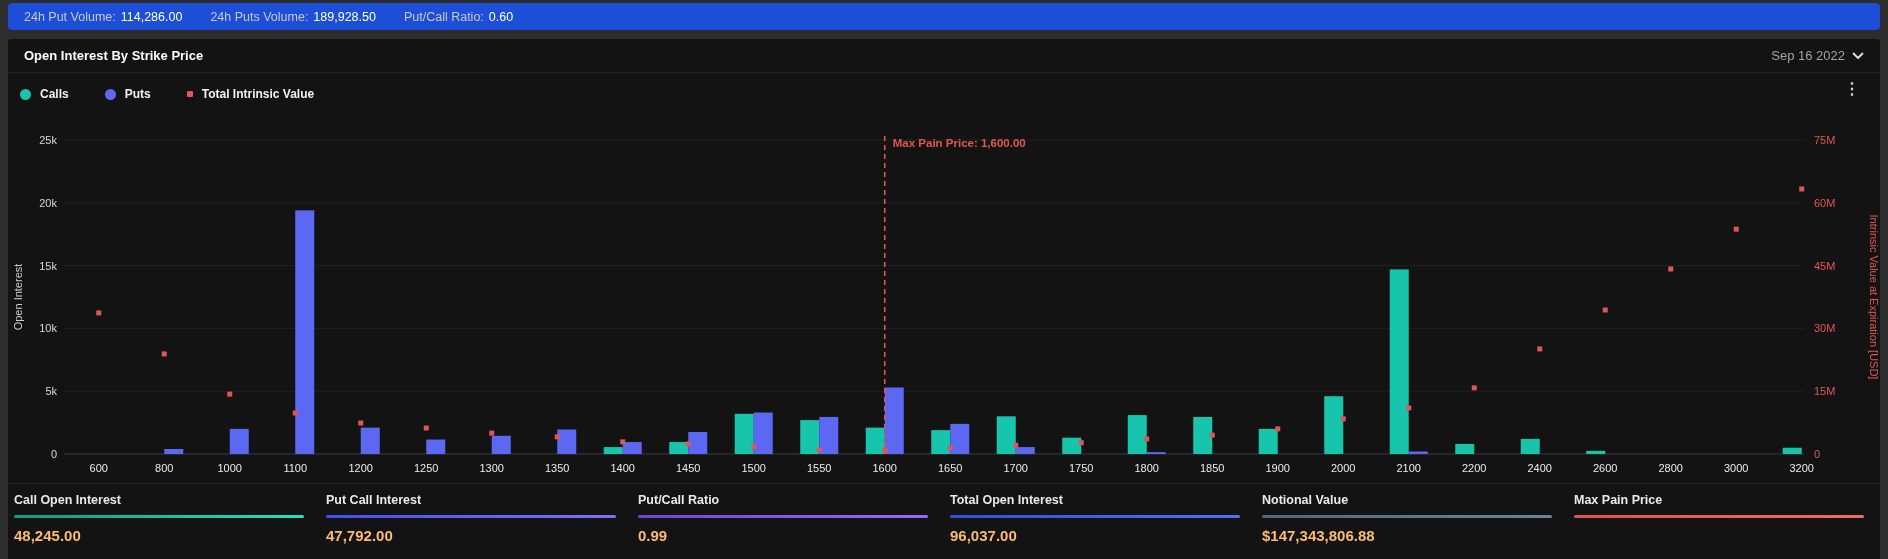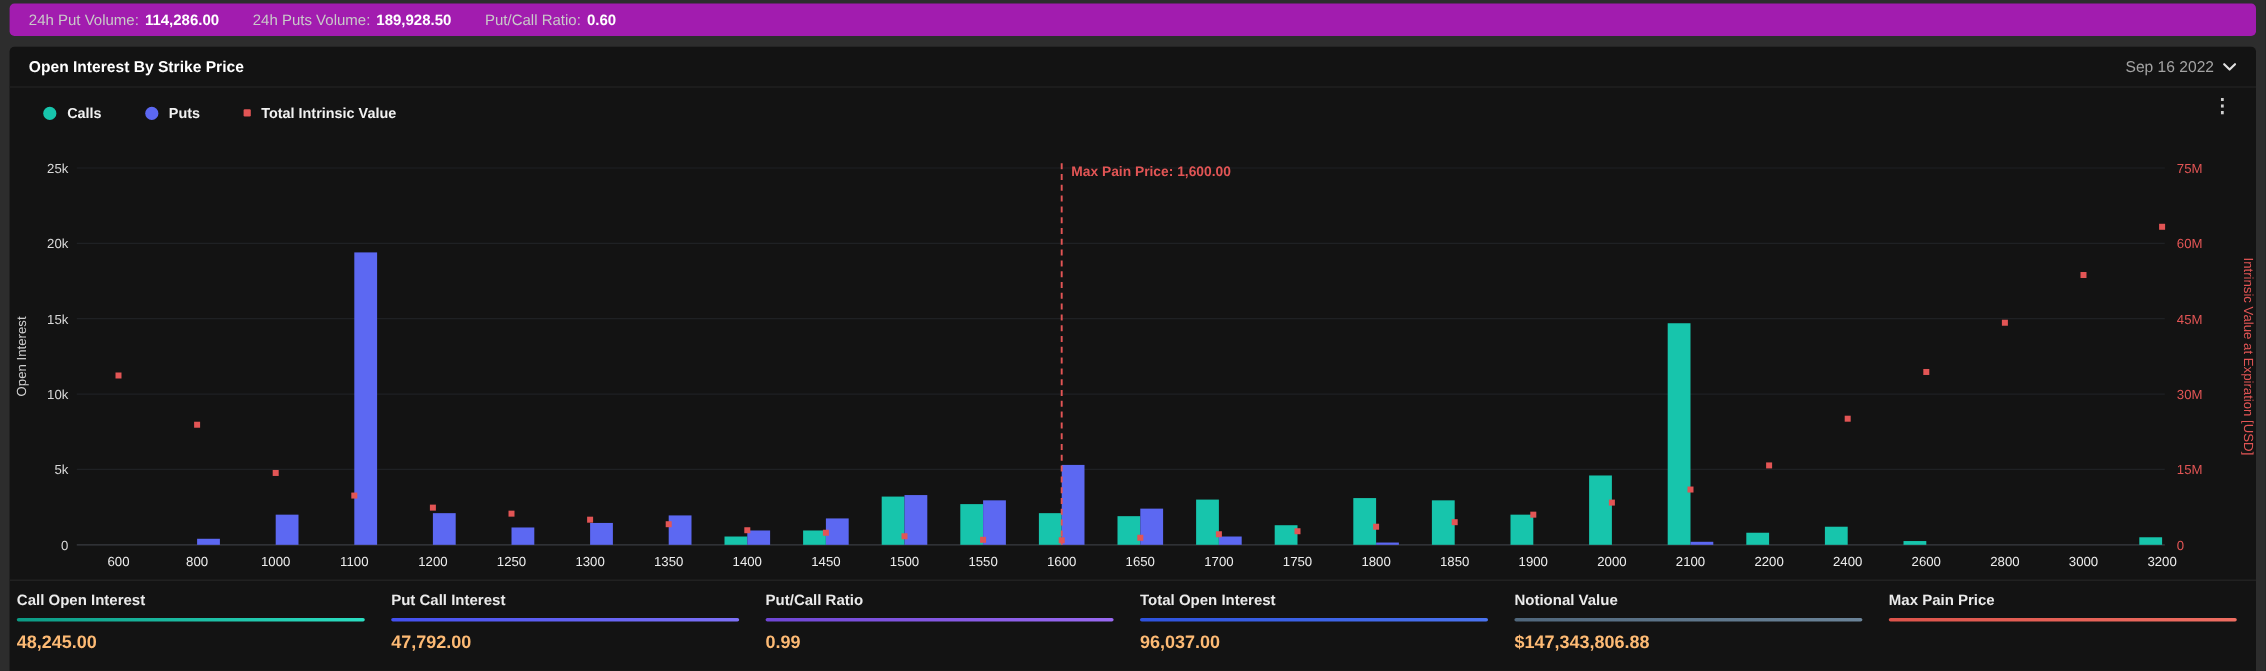--- a/index.html
+++ b/index.html
@@ -5,45 +5,45 @@
   * { box-sizing: border-box; margin: 0; padding: 0; }
   html, body {
     width: 1888px; height: 559px; overflow: hidden;
     background: #2d2d2d;
     font-family: "Liberation Sans", sans-serif;
     -webkit-font-smoothing: antialiased;
   }
   
   .topbar {
     margin: 3px 8px 9px 8px; height: 27px;
-    background: #a21caf; border-radius: 4px;
+    background: #1d4ed8; border-radius: 4px;
     display: flex; align-items: center; gap: 28px;
     padding: 0 16px; font-size: 12.5px; color: #c9c9c9;
   }
   .tb-item { display: flex; gap: 5px; align-items: baseline; white-space: nowrap; }
-  .tb-item b { color: #ffffff; font-weight: 700; }
+  .tb-item b { color: #ffffff; font-weight: 400; }
   
   .panel {
     margin: 0 8px; background: #131313; border-radius: 4px;
     height: 540px; position: relative; overflow: hidden;
   }
   .panel-header {
     height: 34px; display: flex; align-items: center; justify-content: space-between;
     padding: 16px 16px; border-bottom: 1px solid #242424;
   }
   .panel-title { font-size: 13px; font-weight: 700; color: #ffffff; }
   .date-select {
     display: flex; align-items: center; gap: 7px; cursor: pointer;
     font-size: 13px; color: #a3a3a3;
   }
   .date-select svg { display: block; }
   
   .legend-row {
     display: flex; gap: 36px;
-    padding: 10px 16px 0 28px; height: 32px; position: relative;
+    padding: 10px 16px 0 12px; height: 32px; position: relative;
   }
   .legend-item { display: flex; align-items: center; gap: 9px; cursor: pointer; }
   .legend-label { font-size: 12px; font-weight: 700; color: #f2f2f2; }
   .marker-circle { width: 11px; height: 11px; border-radius: 50%; display: inline-block; }
   .marker-square { width: 6px; height: 6px; border-radius: 1px; display: inline-block; }
   .kebab {
     position: absolute; right: 14px; top: 6px;
     font-size: 16px; font-weight: 700; color: #cfcfcf;
     line-height: 16px; cursor: pointer; padding: 2px 6px;
   }

